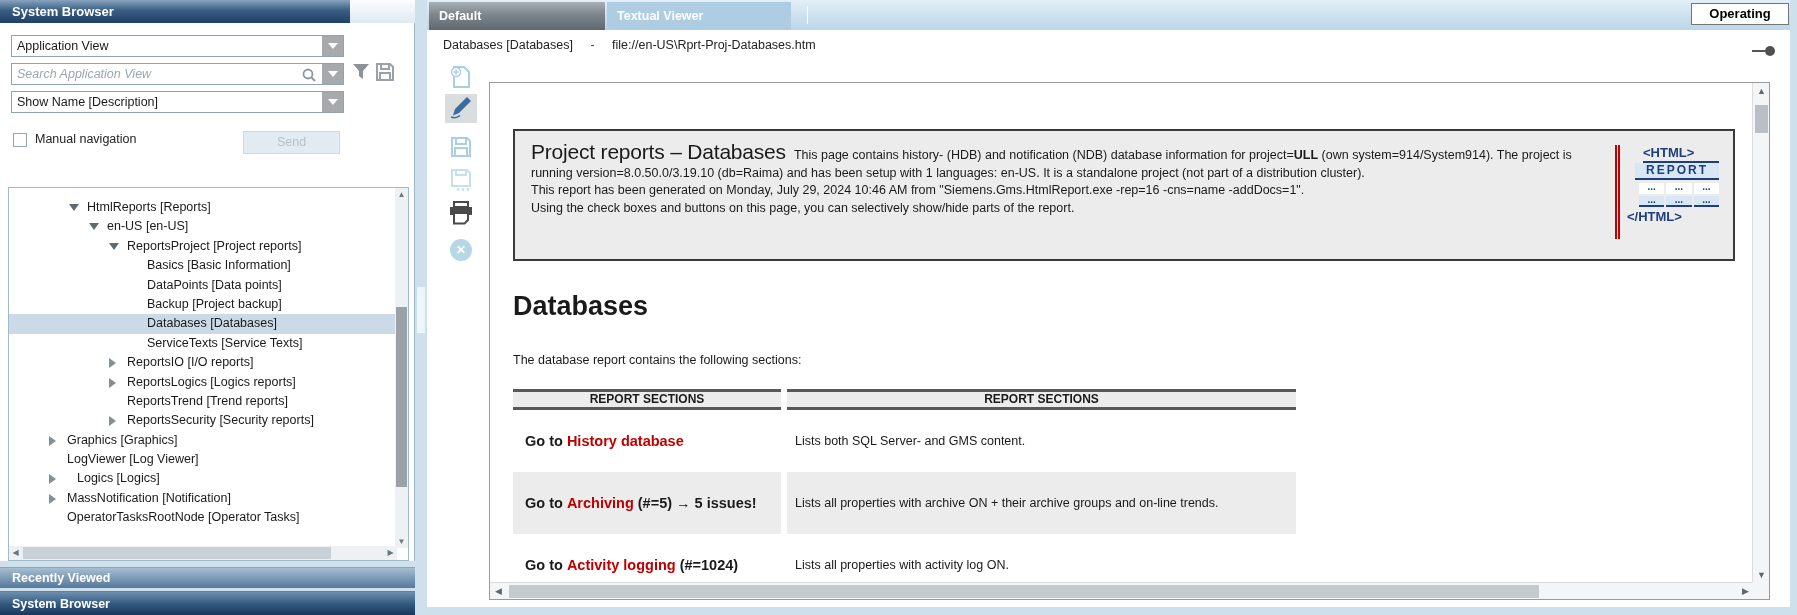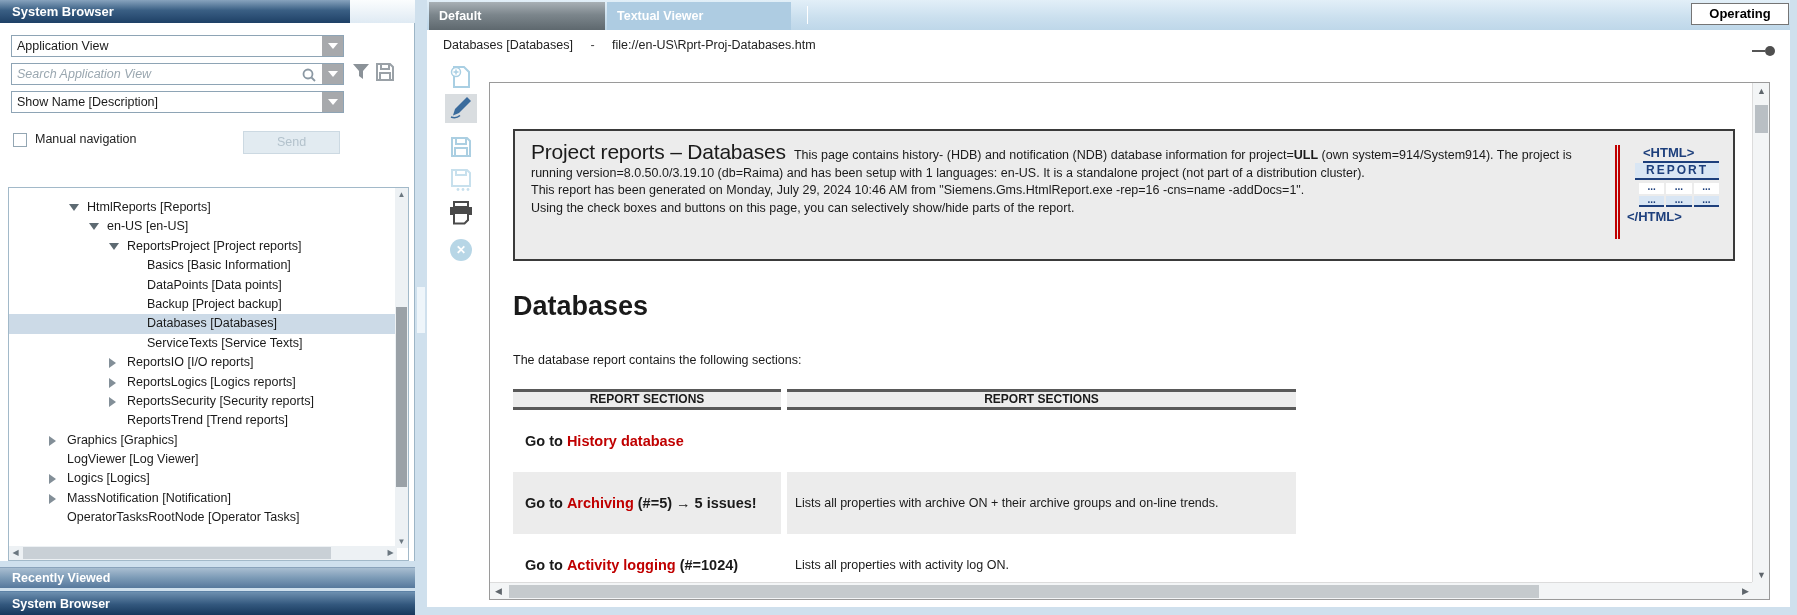--- a/index.html
+++ b/index.html
@@ -219,36 +219,36 @@
             </div>
             <div class="tree-row">
               <span class="expander collapsed" style="left: 100px;"></span>
               <span class="tree-label" style="left: 118px;">ReportsIO [I/O reports]</span>
             </div>
             <div class="tree-row">
               <span class="expander collapsed" style="left: 100px;"></span>
               <span class="tree-label" style="left: 118px;">ReportsLogics [Logics reports]</span>
             </div>
             <div class="tree-row">
+              <span class="tree-label" style="left: 118px;">ReportsTrend [Trend reports]</span>
+            </div>
+            <div class="tree-row">
               <span class="expander collapsed" style="left: 100px;"></span>
               <span class="tree-label" style="left: 118px;">ReportsSecurity [Security reports]</span>
             </div>
             <div class="tree-row">
-              <span class="tree-label" style="left: 118px;">ReportsTrend [Trend reports]</span>
-            </div>
-            <div class="tree-row">
               <span class="expander collapsed" style="left: 40px;"></span>
               <span class="tree-label" style="left: 58px;">Graphics [Graphics]</span>
             </div>
             <div class="tree-row">
               <span class="tree-label" style="left: 58px;">LogViewer [Log Viewer]</span>
             </div>
             <div class="tree-row">
               <span class="expander collapsed" style="left: 40px;"></span>
-              <span class="tree-label" style="left: 58px;">Logics [Logics]</span>
+              <span class="tree-label" style="left: 68px;">Logics [Logics]</span>
             </div>
             <div class="tree-row">
               <span class="expander collapsed" style="left: 40px;"></span>
               <span class="tree-label" style="left: 58px;">MassNotification [Notification]</span>
             </div>
             <div class="tree-row">
               <span class="tree-label" style="left: 58px;">OperatorTasksRootNode [Operator Tasks]</span>
             </div>
           </div>
         <div id="tree-vscroll">
@@ -376,20 +376,21 @@
           <p id="sections-intro">The database report contains the following sections:</p>
 
           <div id="sec-table">
             <div class="sec-grid">
               <div class="sec-head-cell">REPORT SECTIONS</div>
               <div class="sec-head-cell">REPORT SECTIONS</div>
             </div>
             <div>
                 <div class="sec-row sec-grid">
                   <div class="sec-c1"><span>Go to </span><span class="sec-link">History database</span><span></span></div>
+                  <div class="sec-c2">Lists both SQL Server- and GMS content.</div>
                 </div>
                 <div class="sec-row sec-grid shaded">
                   <div class="sec-c1"><span>Go to </span><span class="sec-link">Archiving</span><span> (#=5) → 5 issues!</span></div>
                   <div class="sec-c2">Lists all properties with archive ON + their archive groups and on-line trends.</div>
                 </div>
                 <div class="sec-row sec-grid">
                   <div class="sec-c1"><span>Go to </span><span class="sec-link">Activity logging</span><span> (#=1024)</span></div>
                   <div class="sec-c2">Lists all properties with activity log ON.</div>
                 </div>
               </div>

